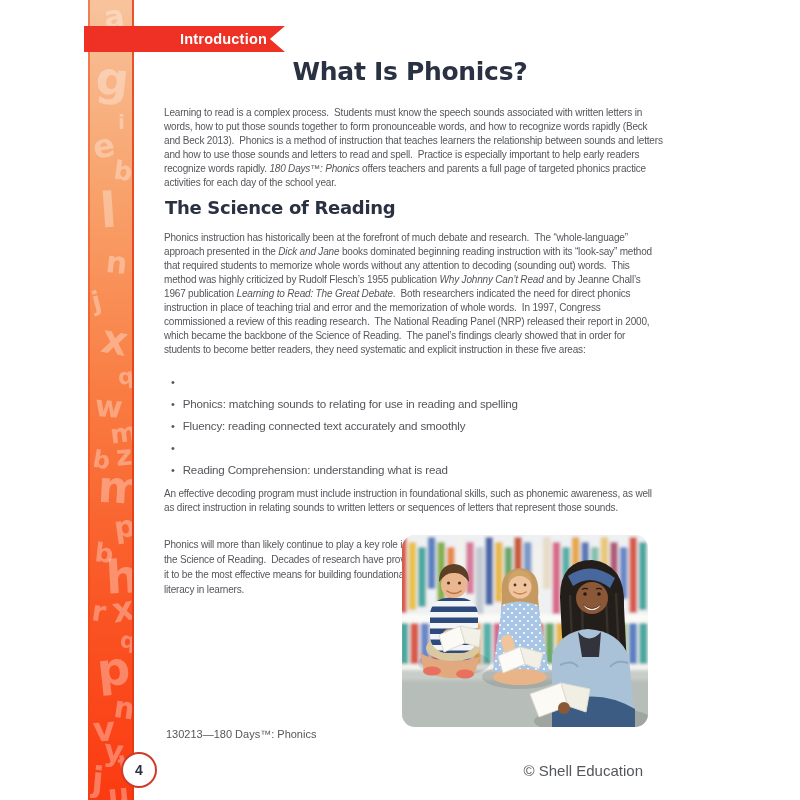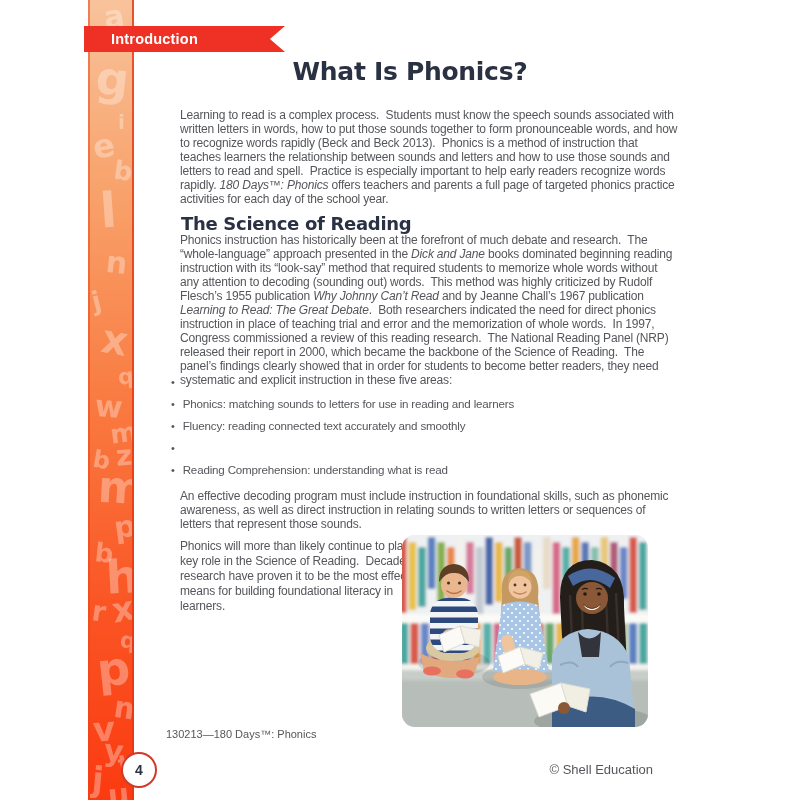--- a/index.html
+++ b/index.html
@@ -9,51 +9,51 @@
   
   .band{position:absolute;left:88px;top:0;width:46px;height:800px;z-index:1;overflow:hidden;
         background:linear-gradient(180deg,#f8c39c 0%,#f8a26b 24%,#f97b41 50%,#fa5524 76%,#fb3a10 100%);
         border-left:2px solid rgba(235,70,25,.55);border-right:2px solid rgba(230,55,20,.8);box-sizing:border-box;}
   .bl{position:absolute;color:rgba(255,255,255,.33);font-weight:bold;line-height:1;
       font-family:"DejaVu Sans",sans-serif;}
 
   
   .ribbon{position:absolute;left:84px;top:26px;width:201px;height:26px;background:#ee3124;z-index:2;
           clip-path:polygon(0 0,100% 0,92.5% 50%,100% 100%,0 100%);
-          display:flex;align-items:center;justify-content:flex-start;box-sizing:border-box;padding-left:27px;padding-right:18px;}
+          display:flex;align-items:center;justify-content:flex-end;box-sizing:border-box;padding-left:27px;padding-right:18px;}
   .ribbon span{color:#fff;font-weight:bold;font-size:14.5px;letter-spacing:.2px;}
 
   .title{position:absolute;left:160px;top:57px;width:500px;margin:0;text-align:center;
          font-family:"DejaVu Sans",sans-serif;font-weight:900;font-size:25px;color:#2a3143;letter-spacing:-.3px;}
 
-  .para{position:absolute;left:180px;width:499px;font-size:12px;letter-spacing:-.18px;
+  .para{position:absolute;left:164px;width:499px;font-size:10px;letter-spacing:-.18px;
         line-height:14px;white-space:pre-wrap;}
   .it{font-style:italic;}
   #intro{top:96px;}
-  .section{position:absolute;left:163px;top:195px;margin:18px;font-family:"DejaVu Sans",sans-serif;
+  .section{position:absolute;left:163px;top:195px;margin:2px;font-family:"DejaVu Sans",sans-serif;
            font-weight:800;font-size:18px;color:#2a3143;letter-spacing:-.3px;}
   #science{top:221px;}
   .bullets{position:absolute;left:171px;top:375px;width:490px;margin:0;padding:0;list-style:none;}
   .bullets li{display:flex;gap:8px;font-size:11.6px;letter-spacing:-.18px;line-height:14px;margin-bottom:8px;}
   .bullets .dot{font-size:11px;line-height:14px;color:#54565b;}
   #effective{top:477px;}
   #closing{top:527px;width:254px;line-height:15px;}
 
   
   .photo{position:absolute;left:402px;top:535px;width:246px;height:192px;margin:0;
          border-radius:13px;overflow:hidden;z-index:1;background:#e8eae8;}
   .photo svg{display:block;width:100%;height:100%;}
 
   
   .page-circle{position:absolute;left:121px;top:752px;width:36px;height:36px;border-radius:50%;
                background:#fff;border:2.5px solid #d03a2a;z-index:3;box-sizing:border-box;
                display:flex;align-items:center;justify-content:center;
                font-size:14px;font-weight:bold;color:#2a3143;}
   .footer-left{position:absolute;left:166px;top:728px;font-size:11px;color:#53565a;}
-  .footer-right{position:absolute;right:147px;top:762px;font-size:13px;color:#53565a;}
+  .footer-right{position:absolute;right:157px;top:762px;font-size:15px;color:#53565a;}
 </style>
 </head>
 <body>
 
 <div class="page">
 
   <div class="band">
       <span class="bl" style="left: 14px; top: 2px; font-size: 30px; transform: rotate(-8deg);">a</span>
       <span class="bl" style="left: 6px; top: 56px; font-size: 46px; transform: rotate(6deg);">g</span>
       <span class="bl" style="left: 28px; top: 112px; font-size: 20px; transform: rotate(0deg);">i</span>
@@ -95,21 +95,21 @@
   <h2 class="section">The Science of Reading</h2>
 
   <p class="para" id="science"><span>Phonics instruction has historically been at the forefront of much debate and research.  The “whole-language” approach presented in the </span><span class="it">Dick and Jane</span><span> books dominated beginning reading instruction with its “look-say” method that required students to memorize whole words without any attention to decoding (sounding out) words.  This method was highly criticized by Rudolf Flesch’s 1955 publication </span><span class="it">Why Johnny Can’t Read</span><span> and by Jeanne Chall’s 1967 publication </span><span class="it">Learning to Read: The Great Debate</span><span>.  Both researchers indicated the need for direct phonics instruction in place of teaching trial and error and the memorization of whole words.  In 1997, Congress commissioned a review of this reading research.  The National Reading Panel (NRP) released their report in 2000, which became the backbone of the Science of Reading.  The panel’s findings clearly showed that in order for students to become better readers, they need systematic and explicit instruction in these five areas:</span></p>
 
   <ul class="bullets">
       <li>
         <span class="dot">•</span>
       </li>
       <li>
         <span class="dot">•</span>
-        <span>Phonics: matching sounds to letters for use in reading and learners</span>
+        <span>Phonics: matching sounds to relating for use in reading and spelling</span>
       </li>
       <li>
         <span class="dot">•</span>
         <span>Fluency: reading connected text accurately and smoothly</span>
       </li>
       <li>
         <span class="dot">•</span>
       </li>
       <li>
         <span class="dot">•</span>

